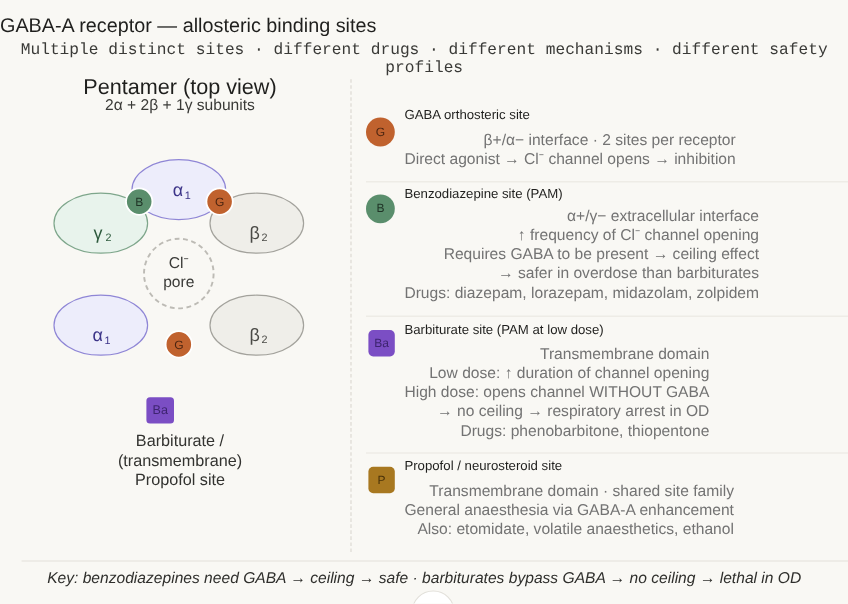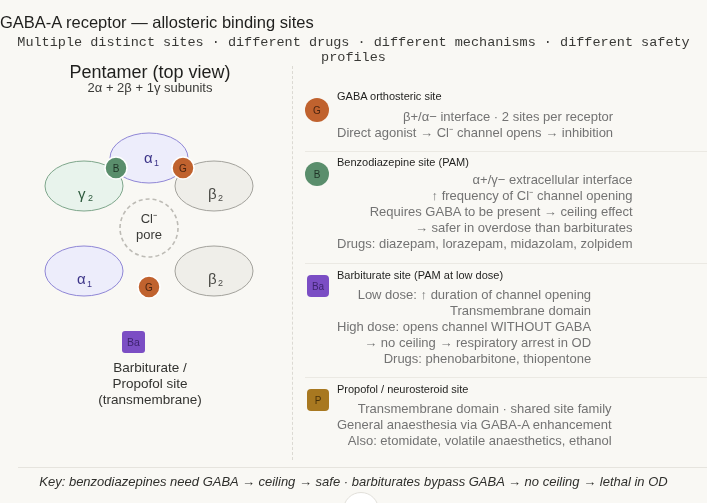--- a/index.html
+++ b/index.html
@@ -99,22 +99,22 @@
   </g>
   <g>
     <circle cx="149" cy="287" r="11" fill="#c0622e" stroke="#ffffff" stroke-width="1.5"></circle>
     <text x="149" y="291" text-anchor="middle" font-family="Liberation Sans, sans-serif" font-size="10" fill="#4a2410">G</text>
   </g>
 </svg>
 
 <div class="legend-badge">Ba</div>
 <div class="legend-text">
   <div>Barbiturate /</div>
+  <div>(transmembrane)</div>
   <div>Propofol site</div>
-  <div>(transmembrane)</div>
 </div>
 
 <div class="vdivider"></div>
 
 <div class="site" style="top:90px;">
   <div class="badge circle" style="top:8px; background:#c0622e; color:#4a2410;">G</div>
   <div class="head" style="top:0;">GABA orthosteric site</div>
   <div class="lines" style="top:19px;">
     <div>β+/α− interface · 2 sites per receptor</div>
     <div>Direct agonist → Cl⁻ channel opens → inhibition</div>
@@ -132,22 +132,22 @@
     <div>→ safer in overdose than barbiturates</div>
     <div>Drugs: diazepam, lorazepam, midazolam, zolpidem</div>
   </div>
 </div>
 <div class="hdiv" style="top:263px;"></div>
 
 <div class="site" style="top:269px;">
   <div class="badge square" style="top:6px; background:#7b4ec4; color:#3e2470;">Ba</div>
   <div class="head" style="top:0;">Barbiturate site (PAM at low dose)</div>
   <div class="lines" style="top:18px;">
+    <div>Transmembrane domain</div>
     <div>Low dose: ↑ duration of channel opening</div>
-    <div>Transmembrane domain</div>
     <div>High dose: opens channel WITHOUT GABA</div>
     <div>→ no ceiling → respiratory arrest in OD</div>
     <div>Drugs: phenobarbitone, thiopentone</div>
   </div>
 </div>
 <div class="hdiv" style="top:377px;"></div>
 
 <div class="site" style="top:383px;">
   <div class="badge square" style="top:6px; background:#a87820; color:#4a3208;">P</div>
   <div class="head" style="top:0;">Propofol / neurosteroid site</div>

